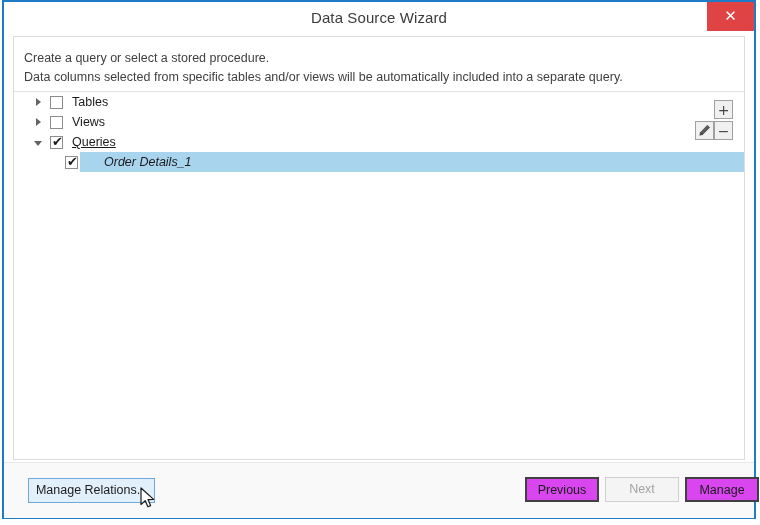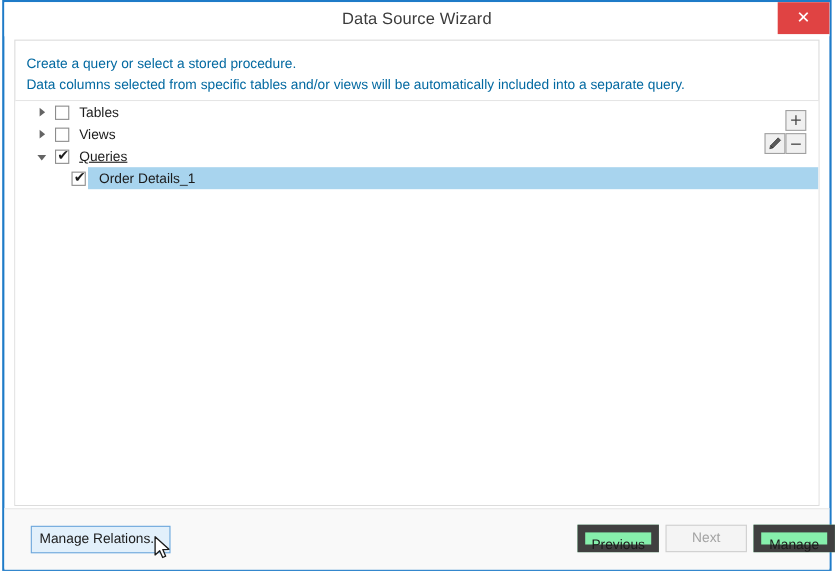--- a/index.html
+++ b/index.html
@@ -81,21 +81,21 @@
     background: #ffffff;
     box-sizing: border-box;
   }
 
   .description {
     position: absolute;
     left: 10px;
     top: 12px;
     width: 700px;
     font-size: 12.5px;
-    color: #0369a1;
+    color: #404040;
     line-height: 19px;
     user-select: none;
   }
   .description .line { display: block; white-space: nowrap; }
 
   .desc-separator {
     position: absolute;
     left: 0;
     top: 54px;
     width: 100%;
@@ -210,22 +210,22 @@
     top: 460px;
     width: 100%;
     height: 55px;
     background: #f9f9f9;
     border-top: 1px solid #e8e8e8;
   }
 
   .btn {
     position: absolute;
     height: 25px;
-    border: 7px solid #404040;
-    background: #86efac;
+    border: 2px solid #404040;
+    background: #d946ef;
     box-sizing: border-box;
     font-family: "Liberation Sans", sans-serif;
     font-size: 12.5px;
     color: #1b1b1b;
     cursor: pointer;
     padding: 0;
     line-height: 23px;
     text-align: center;
     user-select: none;
   }
@@ -303,21 +303,21 @@
           <span class="tick">✔</span>
         </span>
         <span class="row-label" style="left:58px;text-decoration:underline;">Queries</span>
       </div>
 
       <div class="tree-row" style="top:60px;">
         <span class="row-highlight" style="left:66px; right:0px;"></span>
         <span class="checkbox" style="left:51px;">
           <span class="tick">✔</span>
         </span>
-        <span class="row-label" style="left:76px;">Order Details_1</span>
+        <span class="row-label" style="left:90px;font-style:italic;">Order Details_1</span>
       </div>
 
       <div class="side-btn plus">
         <span>+</span>
       </div>
 
       <div class="side-btn pencil">
         <svg class="pencil-icon" width="13" height="13" viewBox="0 0 13 13">
           <path d="M9.4 1.3 L11.6 3.5 L4.6 10.5 L1.8 11.2 L2.5 8.4 Z" fill="#5b5b5b" stroke="#3c3c3c" stroke-width="0.7" stroke-linejoin="round"></path>
           <path d="M2.5 8.4 L4.6 10.5" stroke="#2b2b2b" stroke-width="0.8"></path>

